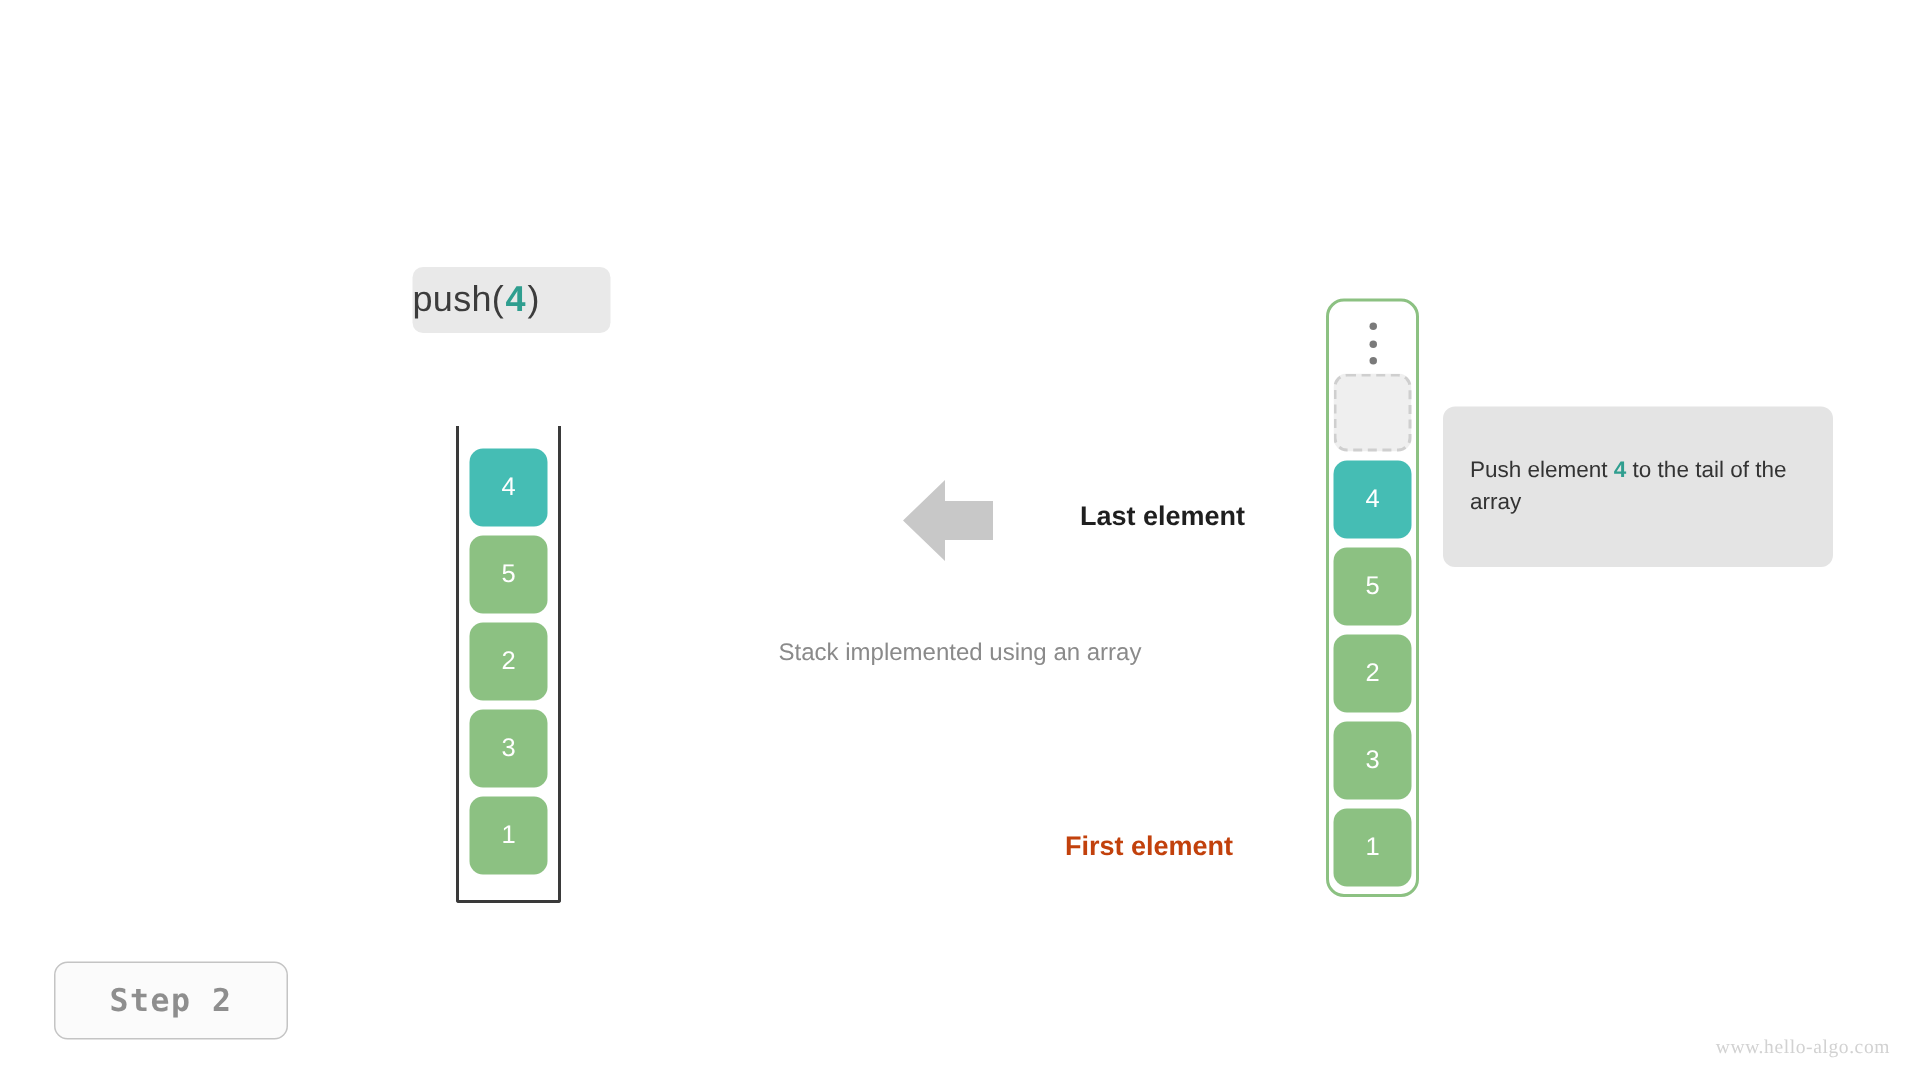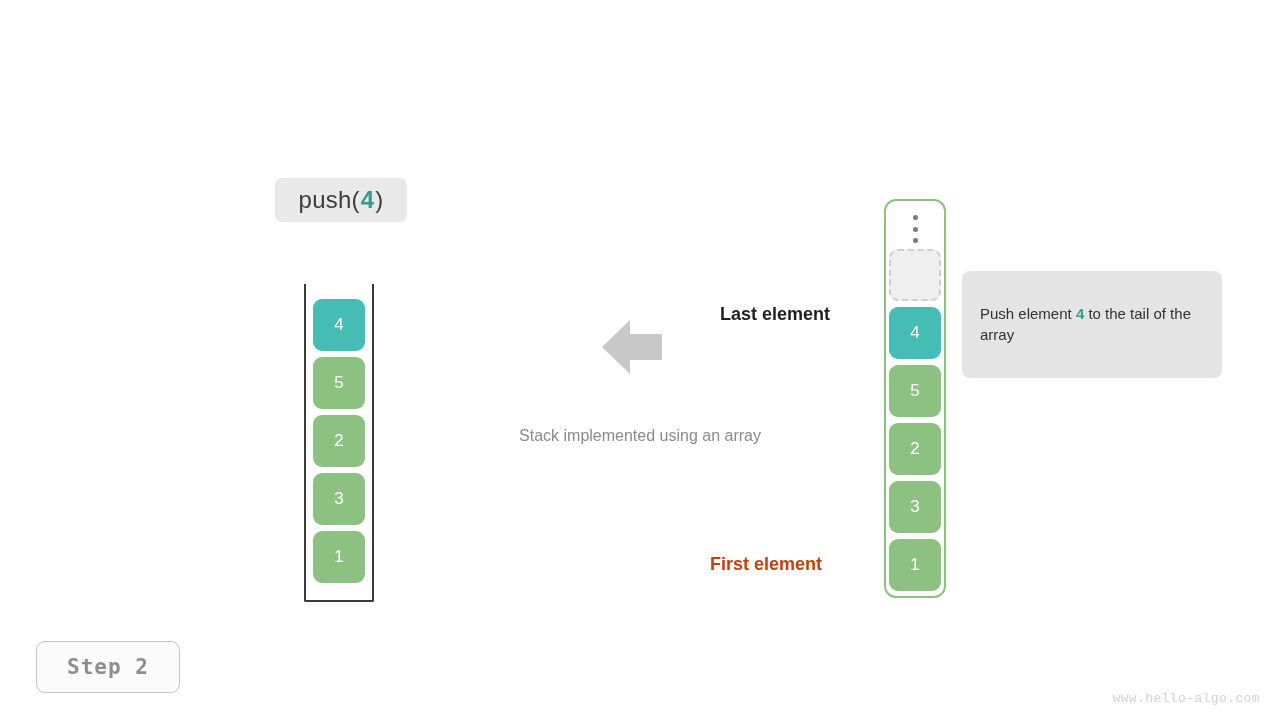--- a/index.html
+++ b/index.html
@@ -20,21 +20,20 @@
   .op-label {
     position: absolute;
     left: 275px;
     top: 178px;
     width: 132px;
     height: 44px;
     background: #e9e9e9;
     border-radius: 7px;
     display: flex;
     align-items: center;
-    justify-content: center;
     font-size: 24px;
     color: #3c3c3c;
     letter-spacing: 0.2px;
   }
   .op-label .val {
     color: #2f9e8f;
     font-weight: bold;
     padding: 0 1px;
   }
 
@@ -97,21 +96,21 @@
   .arrow-left {
     position: absolute;
     left: 602px;
     top: 318px;
     width: 60px;
     height: 58px;
   }
   .label-last {
     position: absolute;
     left: 720px;
-    top: 304px;
+    top: 334px;
     font-size: 18px;
     font-weight: bold;
     color: #1f1f1f;
   }
   .label-first {
     position: absolute;
     left: 710px;
     top: 554px;
     font-size: 18px;
     font-weight: bold;
@@ -180,42 +179,42 @@
   .callout .val {
     color: #2f9e8f;
     font-weight: bold;
   }
 
   
   .step-badge {
     position: absolute;
     left: 36px;
     top: 641px;
-    width: 144px;
+    width: 156px;
     height: 52px;
     box-sizing: border-box;
     border: 1px solid #c4c4c4;
     border-radius: 9px;
     background: #fbfbfb;
     display: flex;
     align-items: center;
     justify-content: center;
     font-family: "DejaVu Sans Mono", monospace;
     font-size: 21px;
     font-weight: bold;
     color: #8e8e8e;
     letter-spacing: 1px;
   }
 
   
   .watermark {
     position: absolute;
     right: 20px;
     bottom: 14px;
-    font-family: Liberation Mono, monospace;
+    font-family: Liberation Serif, serif;
     font-size: 13px;
     color: #d2d2d2;
     letter-spacing: 0.4px;
   }
 </style>
 </head>
 <body>
 
 <div class="op-label">
   <span>push(</span>

